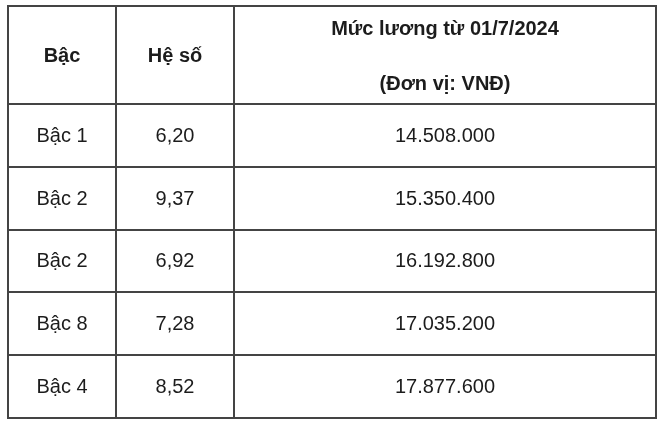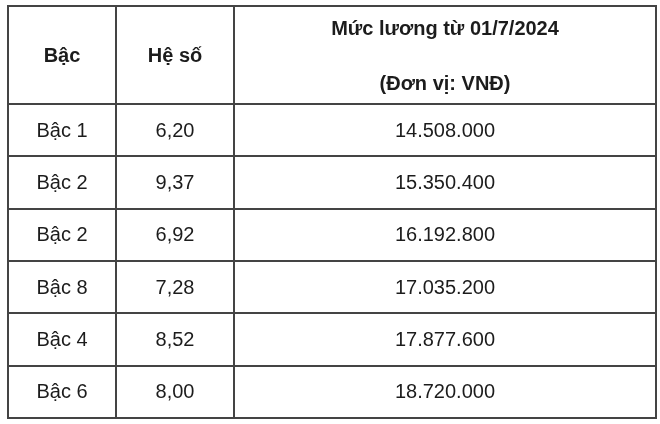--- a/index.html
+++ b/index.html
@@ -93,19 +93,14 @@
     <tr class="data-row">
       <td>Bậc 8</td>
       <td>7,28</td>
       <td>17.035.200</td>
     </tr>
     <tr class="data-row">
       <td>Bậc 4</td>
       <td>8,52</td>
       <td>17.877.600</td>
     </tr>
-    <tr class="data-row">
-      <td>Bậc 6</td>
-      <td>8,00</td>
-      <td>18.720.000</td>
-    </tr>
   </tbody>
 </table>
 
 </body></html>

